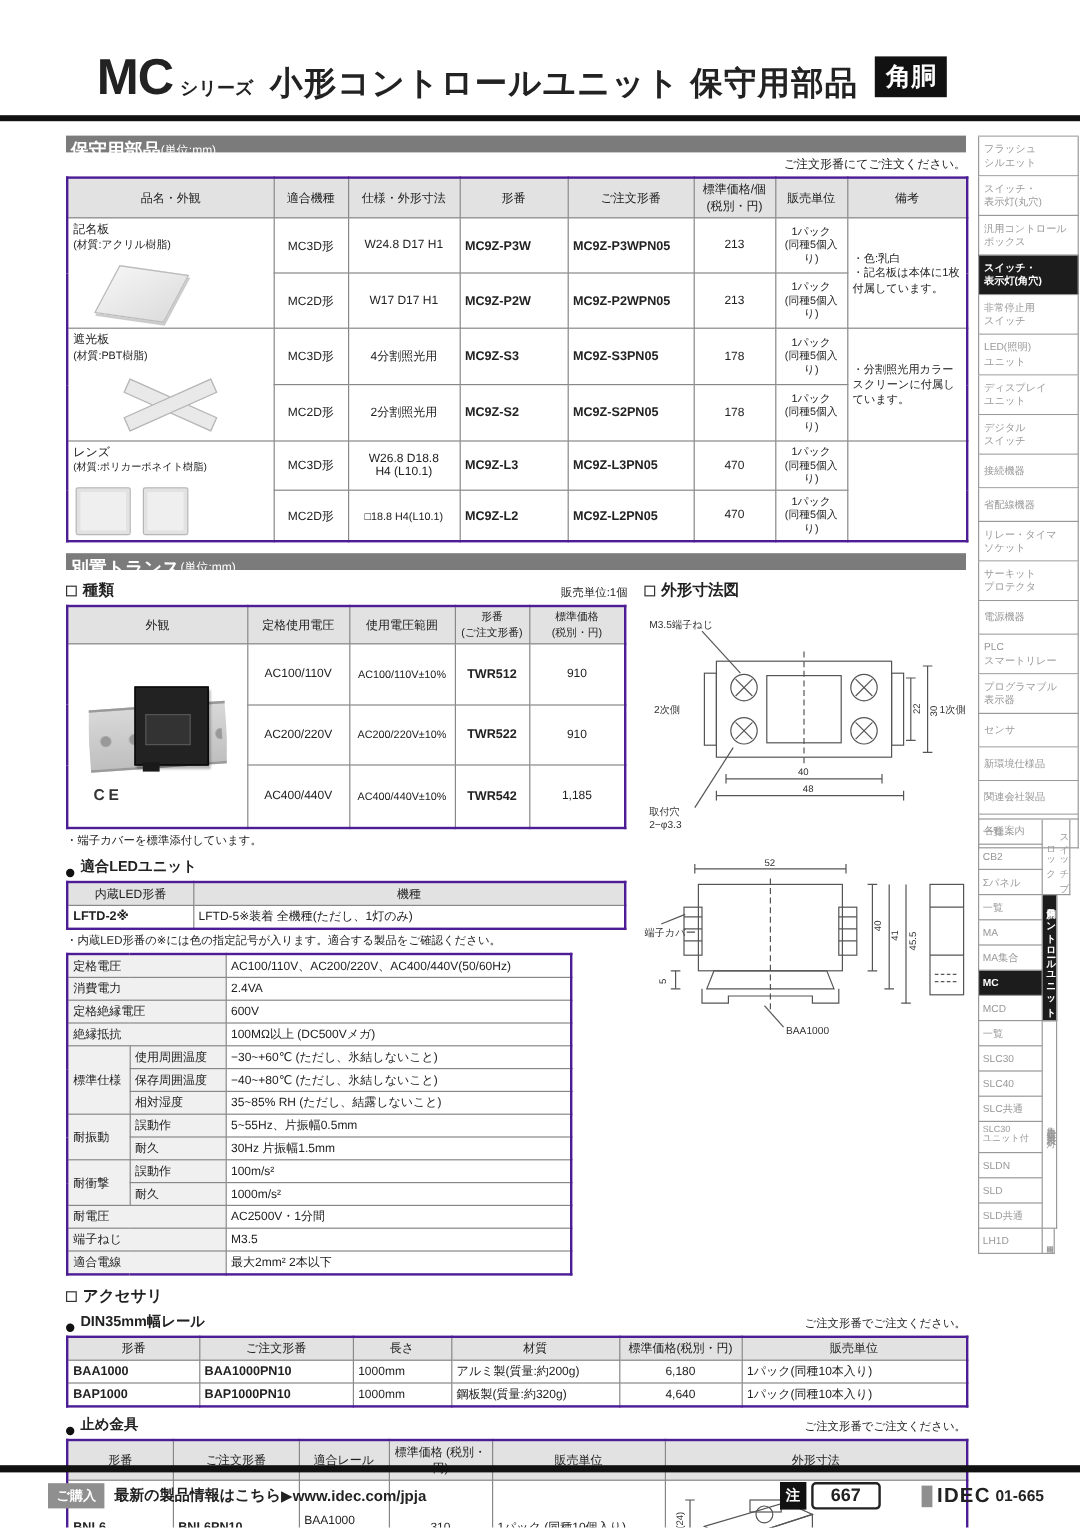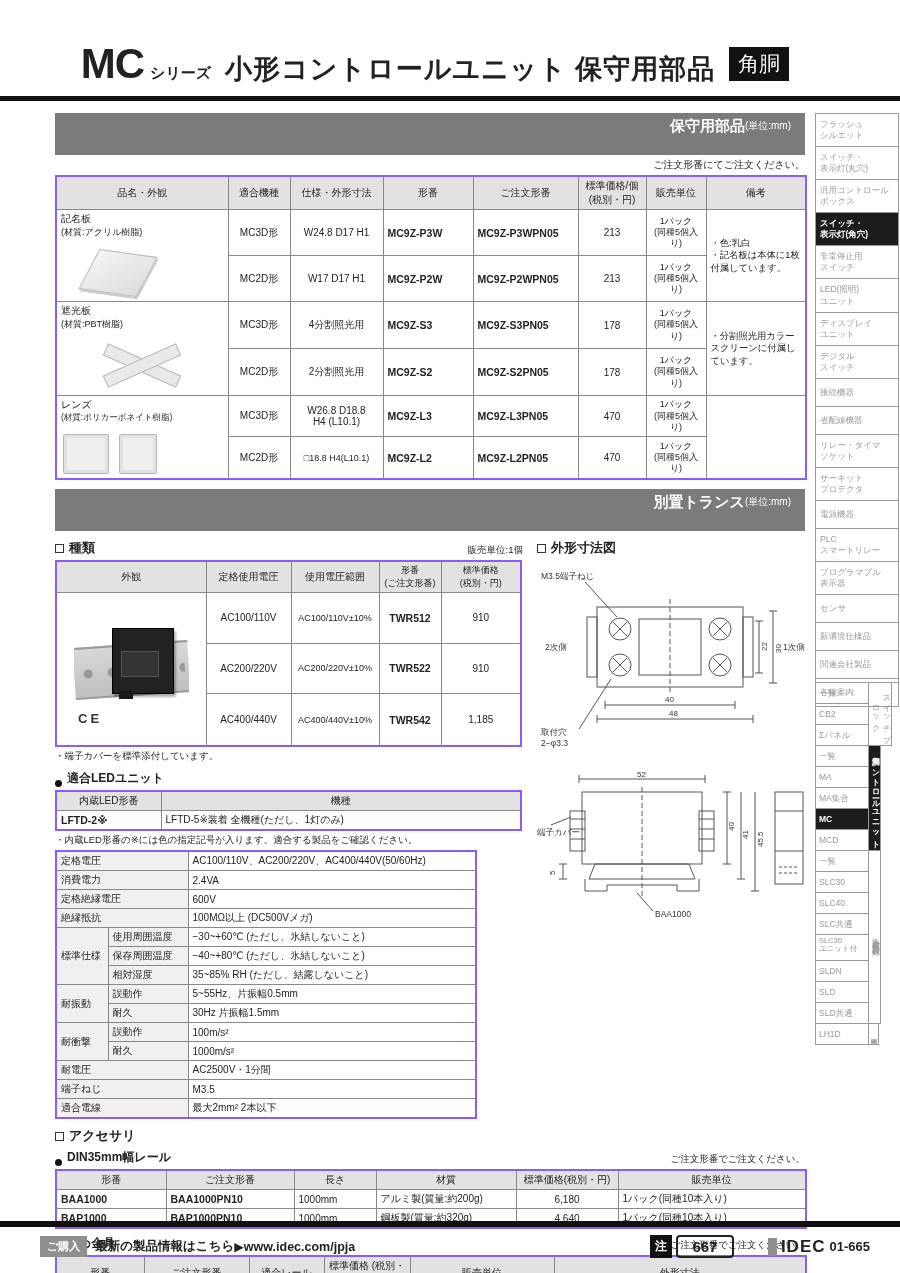--- a/index.html
+++ b/index.html
@@ -5,39 +5,39 @@
   * { box-sizing: border-box; margin: 0; padding: 0; }
   html,body { width: 900px; height: 1273px; background:#fff; font-family:"Liberation Sans","DejaVu Sans",sans-serif; color:#222; }
   .page { position:relative; width:900px; height:1273px; overflow:hidden; }
   .pre { white-space: pre-line; }
 
   
   .hdr { position:absolute; top:40px; left:60px; width:750px; display:flex; align-items:baseline; justify-content:center; gap:6px; }
   .hdr .brand { font-size:42px; font-weight:bold; letter-spacing:-1px; }
   .hdr .series { font-size:15px; font-weight:bold; margin-right:8px; }
   .hdr .ttl { font-size:27px; font-weight:bold; letter-spacing:1px; }
-  .hdr .badge { background:#111; color:#fff; font-size:21px; font-weight:normal; padding:3px 9px; margin-left:8px; align-self:center; }
+  .hdr .badge { background:#111; color:#fff; font-size:21px; font-weight:bold; padding:3px 9px; margin-left:8px; align-self:center; }
   .toprule { position:absolute; top:96px; left:0; right:0; height:5px; background:#111; }
 
   
   .main { position:absolute; left:55px; top:113px; width:750px; }
-  .gbar { background:#7b7b7b; color:#fff; height:42px; line-height:26px; font-size:15px; font-weight:bold; padding:0 14px; display:flex; justify-content:flex-end; }
+  .gbar { background:#7b7b7b; color:#fff; height:14px; line-height:26px; font-size:15px; font-weight:bold; padding:0 4px; display:flex; justify-content:flex-start; }
   .gbar .unit { font-size:10px; font-weight:normal; }
   .ordernote { text-align:right; font-size:10px; color:#222; margin-top:3px; }
   .sq-head { font-size:13px; font-weight:bold; display:flex; align-items:center; gap:5px; }
   .sq-head .sq { width:9px; height:9px; border:1.5px solid #333; display:inline-block; }
   .dot-head { font-size:12px; font-weight:bold; display:flex; align-items:flex-end; gap:5px; }
   .dot-head .dot { width:7px; height:7px; background:#111; border-radius:50%; display:inline-block; }
   .headrow { display:flex; justify-content:space-between; align-items:flex-end; }
   .smallnote { font-size:9.5px; color:#222; }
   .fnote { font-size:9.5px; margin-top:3px; }
 
   
   table { border-collapse:collapse; table-layout:fixed; }
-  .tb { border:2px solid #8b5cf6; font-size:10px; }
+  .tb { border:2px solid #4c1d95; font-size:10px; }
   .tb th, .tb td { border:1px solid #888; padding:2px 4px; vertical-align:middle; }
   .tb th { background:#e2e2e2; font-weight:normal; text-align:center; }
   .c { text-align:center; }
   .l { text-align:left; vertical-align:top; }
   .bold { font-weight:bold; font-size:10.5px; }
   .packcell { font-size:9px; text-align:center; line-height:1.25; }
   .remark { font-size:9.3px; vertical-align:top; text-align:left; line-height:1.35; }
 
   
   .plate { width:58px; height:40px; background:linear-gradient(135deg,#f4f4f4,#ddd); border:1px solid #bbb; transform:skew(-28deg,8deg); margin:14px 0 6px 28px; box-shadow:2px 2px 0 #ccc; }

